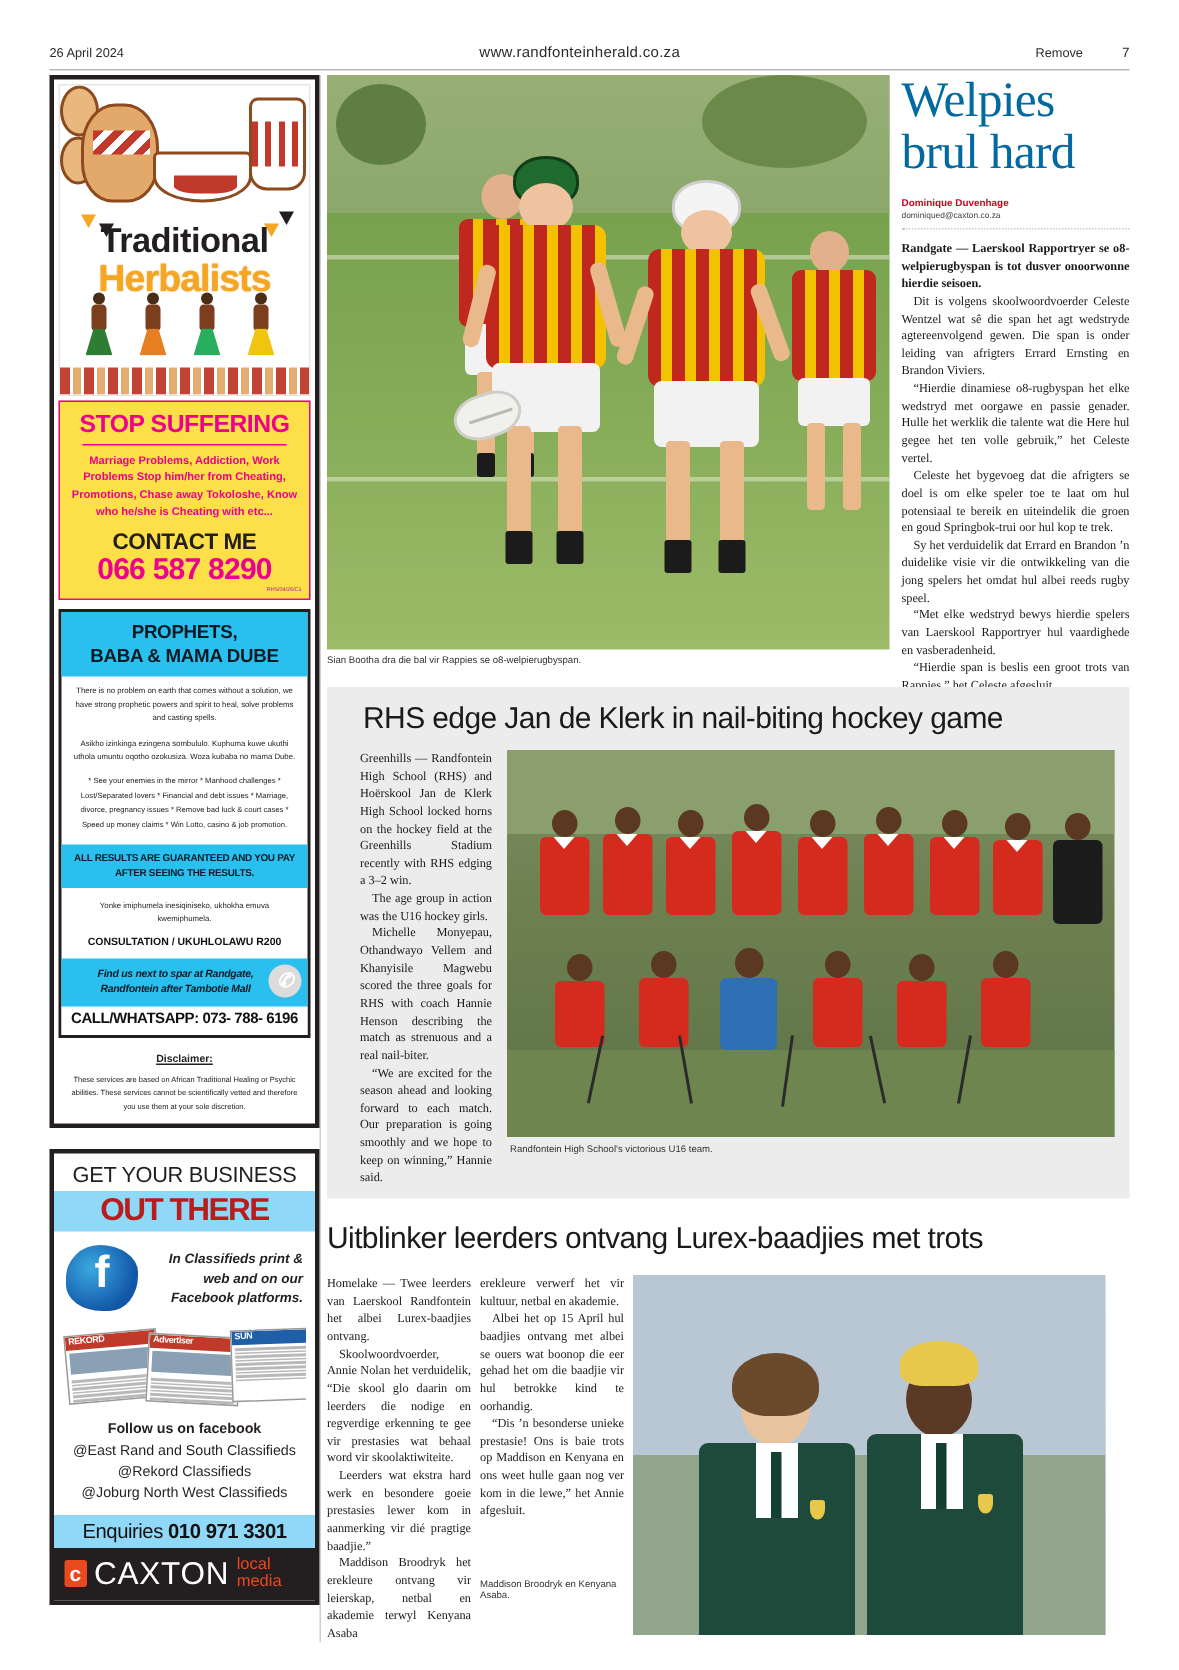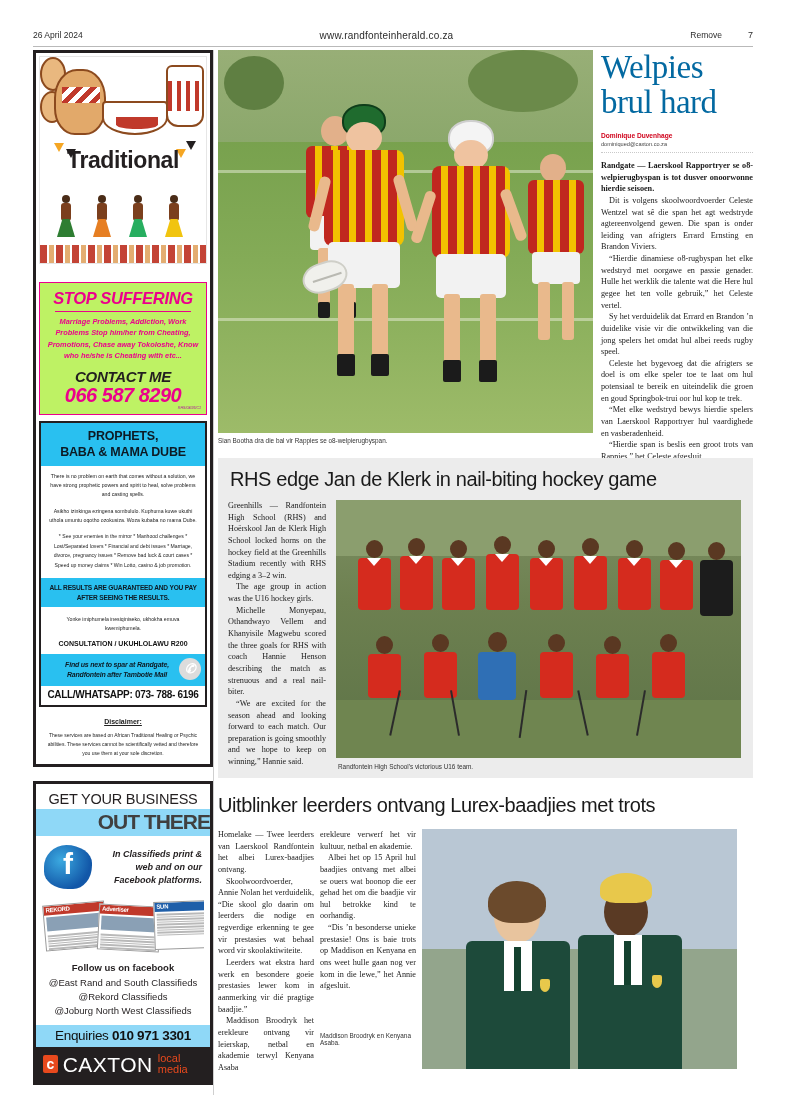--- a/index.html
+++ b/index.html
@@ -74,22 +74,22 @@
   .d3 { left: 88px; } .d3 s { background:#27ae60; }
   .d4 { left: 124px; } .d4 s { background:#f1c40f; }
   .drum-row { position:absolute; left:0; right:0; bottom:0; height:18px;
               background: repeating-linear-gradient(90deg,
                 #c0392b 0 7px, #fff 7px 9px, #e2a96a 9px 14px, #fff 14px 16px); opacity:.95;}
   .tri { position:absolute; width:0;height:0;border-left:5px solid transparent;border-right:5px solid transparent;}
   .tri.y { border-top: 9px solid #f5a623; }
   .tri.k { border-top: 9px solid #231f20; }
 
   .herb-yellow {
-    background: #bef264; border: 1px solid #ec008c; margin-top: 18px; padding: 6px 5px 4px;
-    text-align: center; font-family: "Liberation Sans", sans-serif; font-style: italic;
+    background: #fde047; border: 1px solid #ec008c; margin-top: 3px; padding: 6px 5px 4px;
+    text-align: center; font-family: "Liberation Sans", sans-serif;
   }
   .herb-yellow .h1 { color: #ec008c; font-weight: bold; font-size: 16.5px; letter-spacing: -.3px; }
   .hy-sep { height:1px; background:#ec008c; margin:3px 10px 4px; }
   .herb-yellow .body { color:#ec008c; font-weight:bold; font-size:7.4px; line-height:1.55; }
   .herb-yellow .contact { color:#231f20; font-weight:bold; font-size:15px; margin-top:6px; letter-spacing:-.3px;}
   .herb-yellow .phone { color:#ec008c; font-weight:bold; font-size:20px; letter-spacing:-.5px; line-height:1.05;}
   .herb-yellow .tiny { font-size:3.6px; color:#b0149e; text-align:right; }
 
   .herb-box { border: 2px solid #231f20; margin-top: 6px; }
   .cyan { background: #29c0f0; text-align:center; padding: 6px 4px;
@@ -114,21 +114,21 @@
                 line-height:1.75; padding: 9px 6px 4px; color:#222;}
   .disclaimer .dt { font-size:7px; font-weight:bold; text-decoration: underline; display:block; margin-bottom:3px;}
 
   
   .ad-caxton { border: 3px solid #231f20; width: 180px; margin-top: 14px; background:#fff; }
   .cx-pad { padding: 7px 8px 0; }
   .cx-h1 { font-family:"Liberation Sans", sans-serif; font-size:14.5px; color:#231f20;
            text-align:center; letter-spacing:-.2px; }
   .cx-h2band { background:#8fd8f7; margin-top:2px; }
   .cx-h2 { font-family:"Liberation Sans", sans-serif; font-weight:bold; font-size:21px;
-           color:#404040; text-align:right; letter-spacing:-1px; padding: 1px 0 2px; }
+           color:#b91c1c; text-align:center; letter-spacing:-1px; padding: 1px 0 2px; }
   .cx-mid { display:flex; align-items:center; gap:6px; padding: 9px 8px 4px; }
   .fb { width:48px; height:44px; flex:0 0 48px; position:relative; }
   .fb .blob { position:absolute; inset:0; background: radial-gradient(circle at 35% 35%, #3ba9e0, #1257a8 70%);
               border-radius: 52% 60% 44% 56% / 56% 46% 60% 44%; }
   .fb .f { position:absolute; left:0; right:0; top:4px; text-align:center; color:#fff;
            font-family:"Liberation Sans", sans-serif; font-weight:bold; font-size:30px; line-height:1; }
   .cx-claim { font-style:italic; font-family:"Liberation Sans", sans-serif; font-weight:bold;
               font-size:9px; line-height:1.45; text-align:right; color:#231f20; flex:1;}
   .papers { height:58px; margin: 2px 6px 0; position:relative; overflow:hidden; }
   .paper { position:absolute; background:#fff; border:1px solid #9a9a9a; overflow:hidden; }
@@ -181,21 +181,21 @@
             font-size:6.6px; margin-top: 12px; }
   .byline-mail { color:#444; font-family:"Liberation Sans", sans-serif; font-size:5.6px; margin-top:2px;}
   .dotrule { border-top: 1px dotted #c9c9c9; margin: 5px 0 7px; }
   .body-text { font-family:"Liberation Serif", serif; font-size:8.2px; line-height:1.42;
                text-align: justify; color:#1a1a1a; }
   .body-text p { text-indent: 8px; }
   .body-text p.first { text-indent: 0; font-weight: bold; }
   .cap-text { font-family:"Liberation Sans", sans-serif; font-size:6.4px; color:#333; }
 
   
-  .a2 { position: relative; background: #ececec; }
+  .a2 { position: relative; background: #ececec; padding-left: 12px; }
   .band-head { font-family:"Liberation Sans", sans-serif; font-size:20px; color:#1a1a1a;
                letter-spacing:-.4px; padding: 10px 12px 9px; }
   .a2-inner { display:flex; gap:10px; padding: 0 10px 8px; }
   .a2-col { width: 98px; }
   .a2-photo { width: 405px; height: 258px; overflow:hidden; position:relative;
               background: linear-gradient(#7d8f63 0%, #6d8050 40%, #5d7347 100%); }
   .hk-head { position:absolute; border-radius:50%; background:#5a3822; }
   .hk-torso { position:absolute; background:#d52b1e; }
   .hk-v { position:absolute; width:0;height:0;border-left:7px solid transparent;
           border-right:7px solid transparent;border-top:8px solid #fff; }
@@ -240,20 +240,21 @@
         <div class="pot-b"></div>
         <div class="pot-c"></div>
         <div class="bowl"></div>
         <div class="drum"></div>
         <div class="tri y" style="left:14px;top:86px;"></div>
         <div class="tri k" style="left:26px;top:92px;"></div>
         <div class="tri k" style="left:146px;top:84px;"></div>
         <div class="tri y" style="left:136px;top:92px;"></div>
         <div class="herb-title">
           <span class="t1">Traditional</span>
+          <span class="t2">Herbalists</span>
         </div>
         <div class="dancer d1">
             <i></i>
             <b></b>
             <s></s>
           </div>
         <div class="dancer d2">
             <i></i>
             <b></b>
             <s></s>
@@ -437,22 +438,22 @@
 
       <div class="a1-head">
         <div class="hl-serif">Welpies brul hard</div>
         <div class="byline">Dominique Duvenhage</div>
         <div class="byline-mail">dominiqued@caxton.co.za</div>
         <div class="dotrule"></div>
         <div class="body-text">
           <p class="first">Randgate — Laerskool Rapportryer se o8-welpierugbyspan is tot dusver onoorwonne hierdie seisoen.</p>
           <p>Dit is volgens skoolwoordvoerder Celeste Wentzel wat sê die span het agt wedstryde agtereenvolgend gewen. Die span is onder leiding van afrigters Errard Ernsting en Brandon Viviers.</p>
           <p>“Hierdie dinamiese o8-rugbyspan het elke wedstryd met oorgawe en passie genader. Hulle het werklik die talente wat die Here hul gegee het ten volle gebruik,” het Celeste vertel.</p>
+          <p>Celeste het bygevoeg dat die afrigters se doel is om elke speler toe te laat om hul potensiaal te bereik en uiteindelik die groen en goud Springbok-trui oor hul kop te trek.</p>
           <p>Sy het verduidelik dat Errard en Brandon ’n duidelike visie vir die ontwikkeling van die jong spelers het omdat hul albei reeds rugby speel.</p>
-          <p>Celeste het bygevoeg dat die afrigters se doel is om elke speler toe te laat om hul potensiaal te bereik en uiteindelik die groen en goud Springbok-trui oor hul kop te trek.</p>
           <p>“Met elke wedstryd bewys hierdie spelers van Laerskool Rapportryer hul vaardighede en vasberadenheid.</p>
           <p>“Hierdie span is beslis een groot trots van Rappies,” het Celeste afgesluit.</p>
         </div>
       </div>
     </div>
 
     <div class="cap-text" style="width:375px;padding-top:4px;">Sian Bootha dra die bal vir Rappies se o8-welpierugbyspan.</div>
 
     <div class="a2" style="margin-top:14px;">
       <div class="band-head">RHS edge Jan de Klerk in nail-biting hockey game</div>

